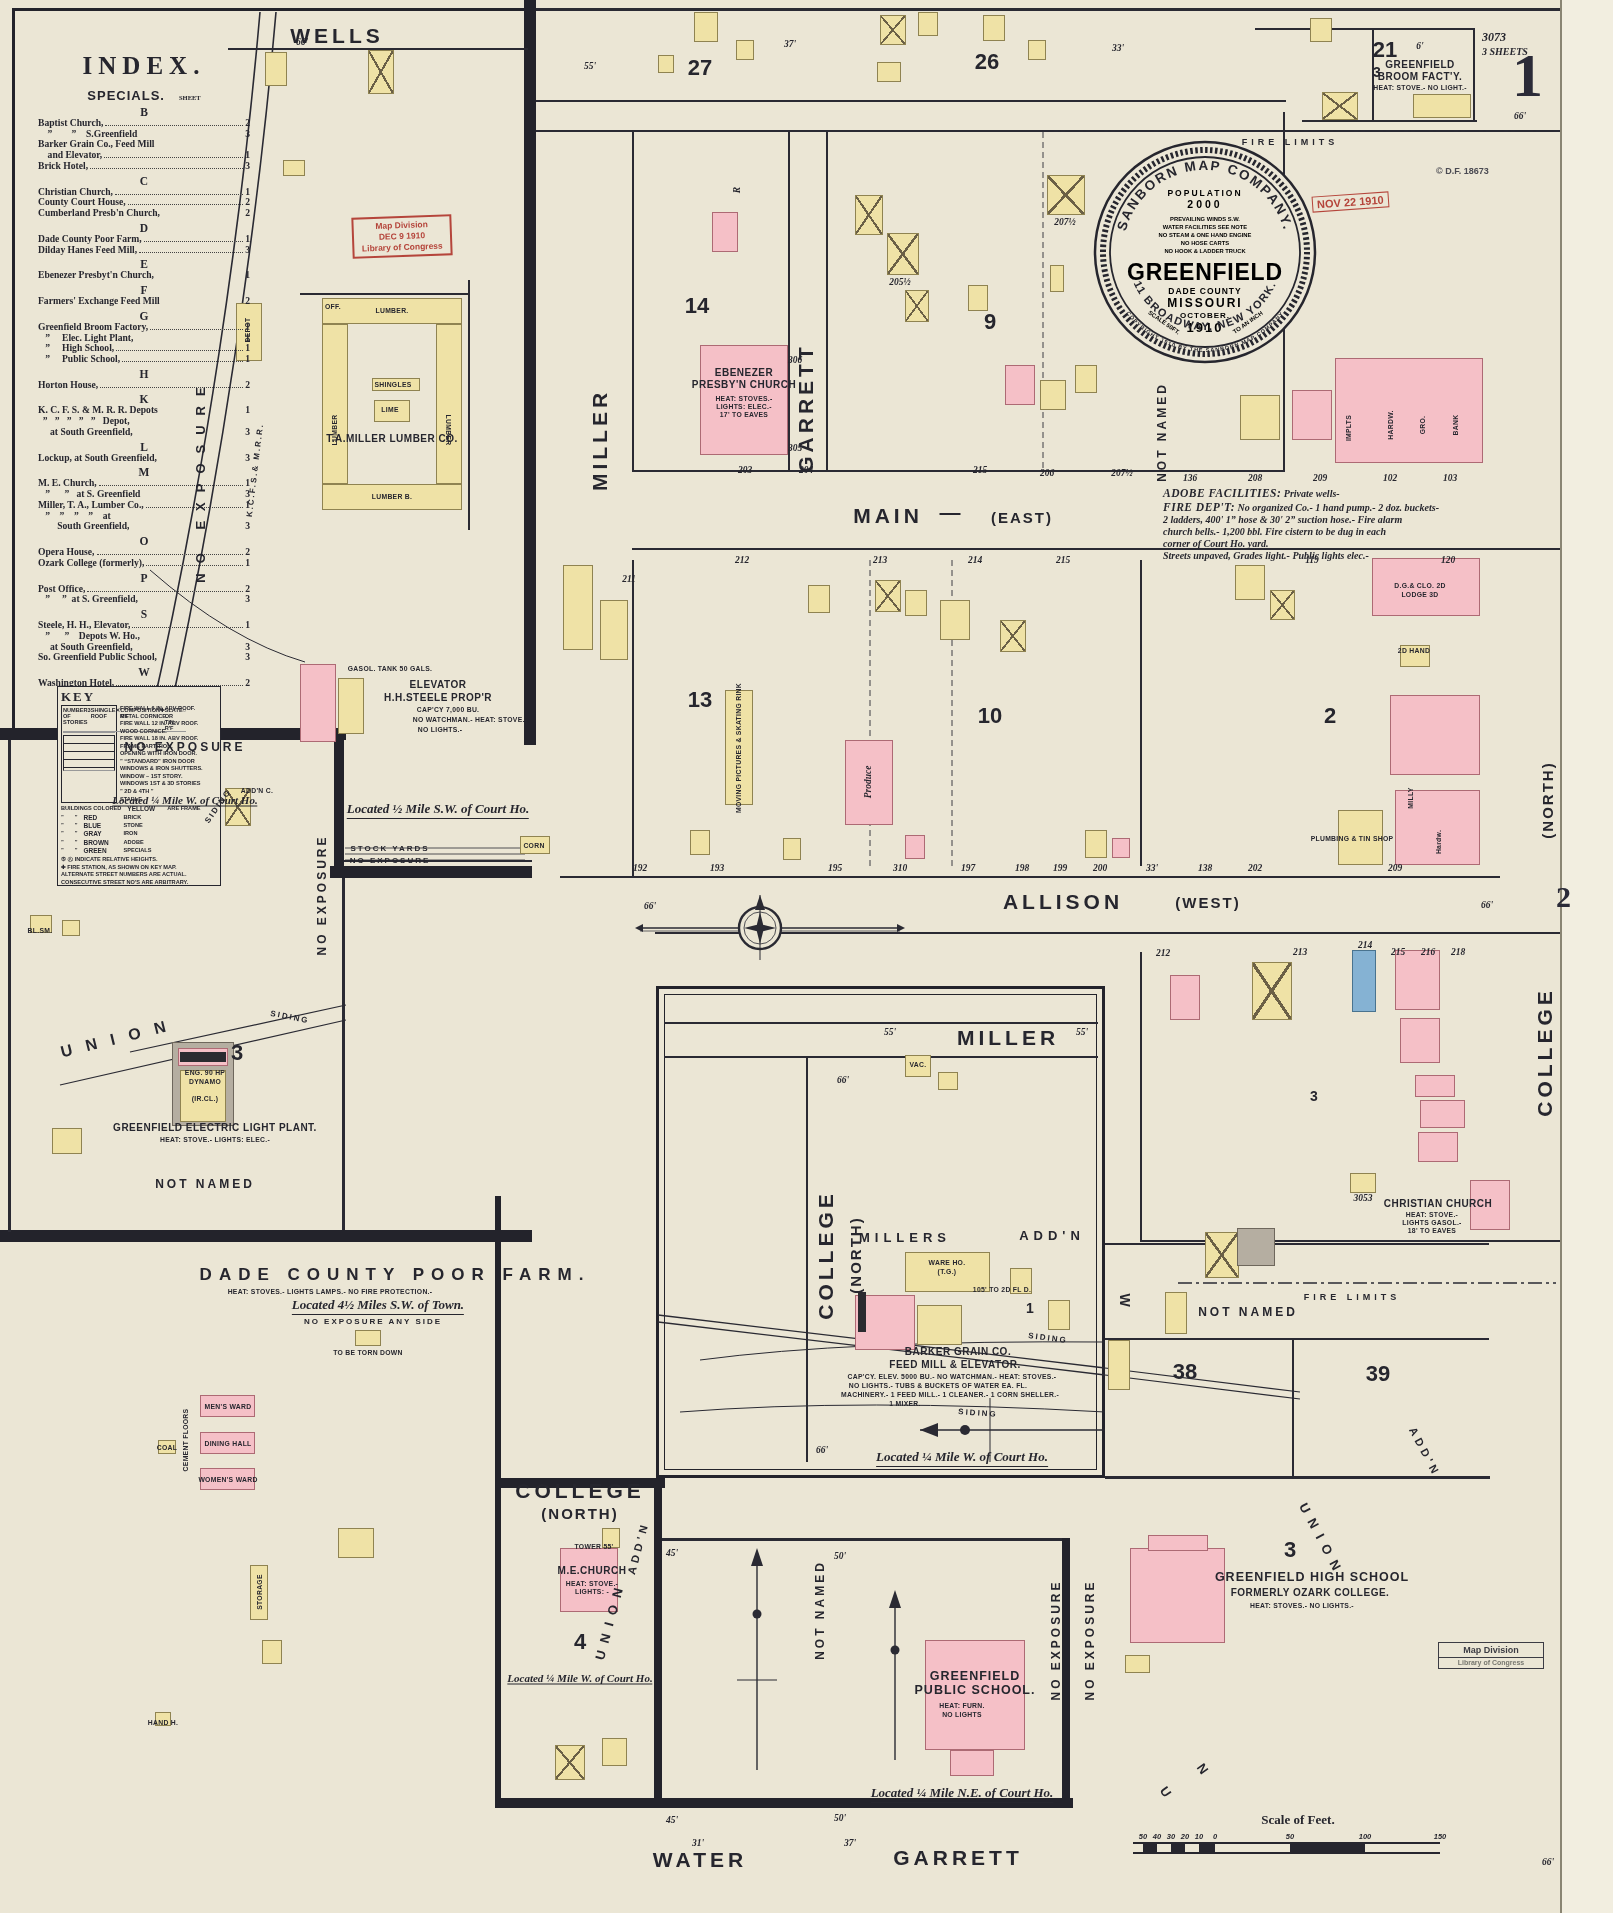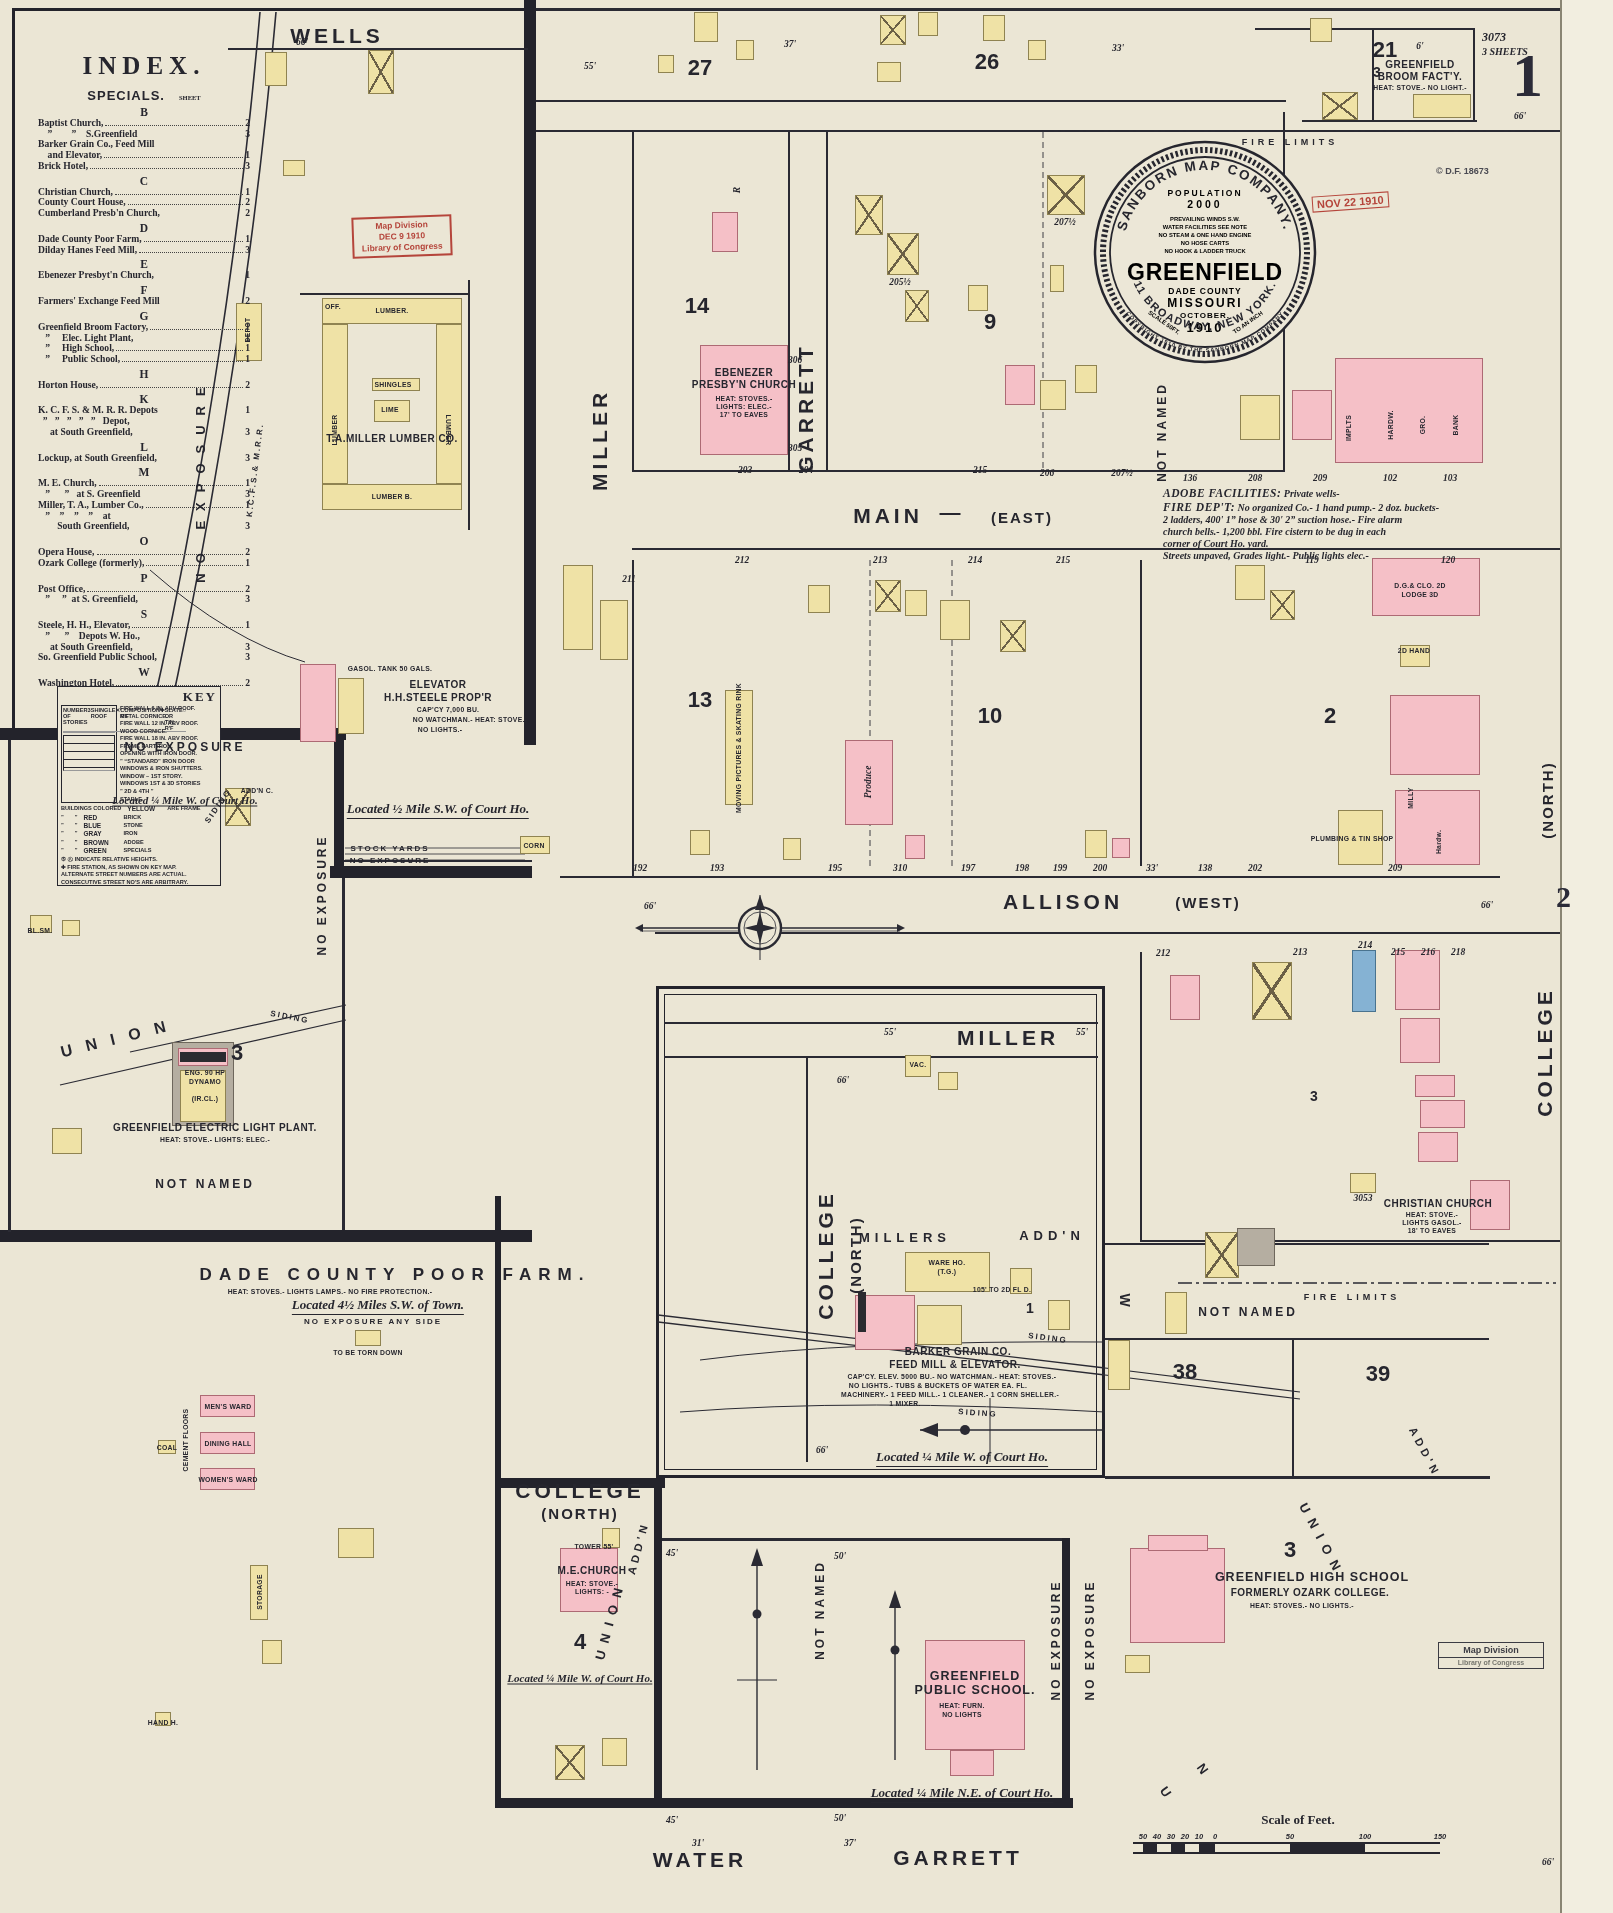--- a/index.html
+++ b/index.html
@@ -49,21 +49,21 @@
   .idx-sheetcol{font-size:6.5px;}
   .idx-letter{text-align:center;font-weight:700;font-size:11.5px;margin-top:3px;}
   .idx-row{display:flex;align-items:baseline;font-size:9.6px;line-height:1.12;white-space:pre;}
   .idx-name{font-weight:600;}
   .idx-dots{flex:1;border-bottom:1px dotted #444;margin:0 2px 2px 2px;min-width:4px;}
   .idx-gap{flex:1;}
   .idx-num{font-weight:600;}
   
   #key{position:absolute;left:57px;top:686px;width:164px;height:200px;border:1px solid #26262e;background:#ebe6d5;
        font-size:5.6px;font-weight:700;z-index:30;padding:2px 3px;box-sizing:border-box;}
-  .key-title{text-align:right;font-size:13px;letter-spacing:2px;font-family:"Liberation Serif",serif;font-weight:700;}
+  .key-title{text-align:left;font-size:13px;letter-spacing:2px;font-family:"Liberation Serif",serif;font-weight:700;}
   .key-cols{display:flex;gap:3px;}
   .key-sym{width:52px;border:1px solid #26262e;padding:1px;}
   .key-sym div{display:flex;justify-content:space-between;border-bottom:1px solid #999;}
   .key-wall{height:34px;border:1px solid #26262e;margin-top:2px;background:
      repeating-linear-gradient(to bottom,transparent 0 7px,#26262e 7px 8px);}
   .key-lines div{line-height:1.35;}
   .key-colors{margin-top:2px;}
   .key-colrow{display:flex;gap:6px;line-height:1.3;}
   .key-colrow .cname{width:34px;font-size:6.5px;}
   .key-notes div{line-height:1.4;}

